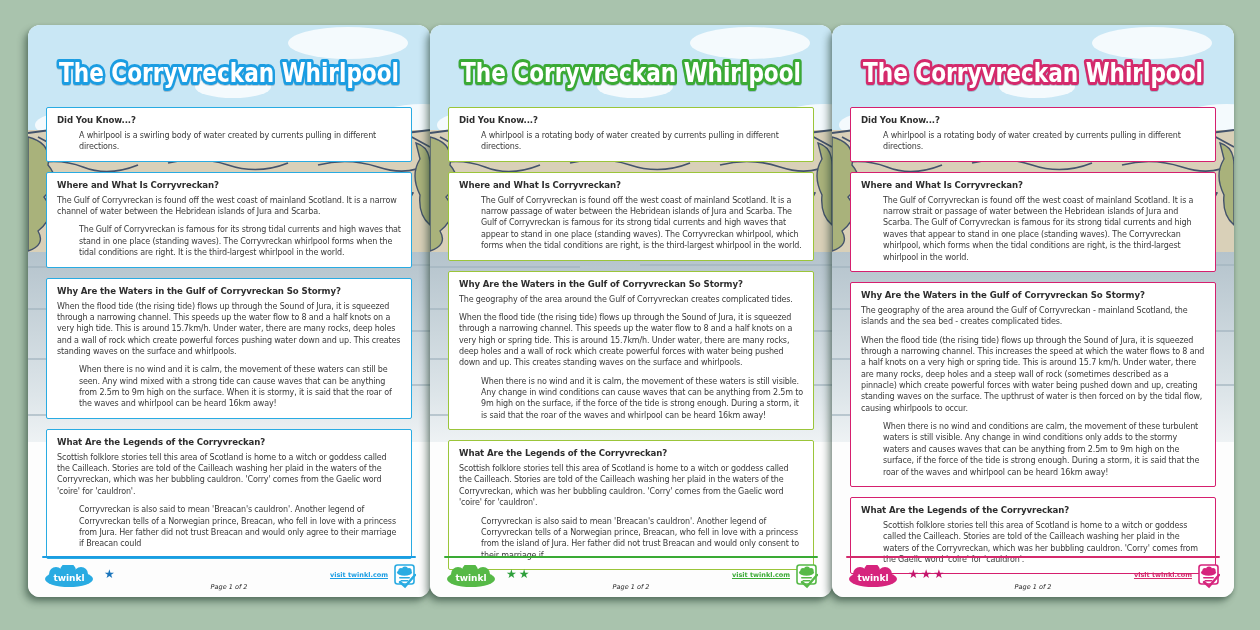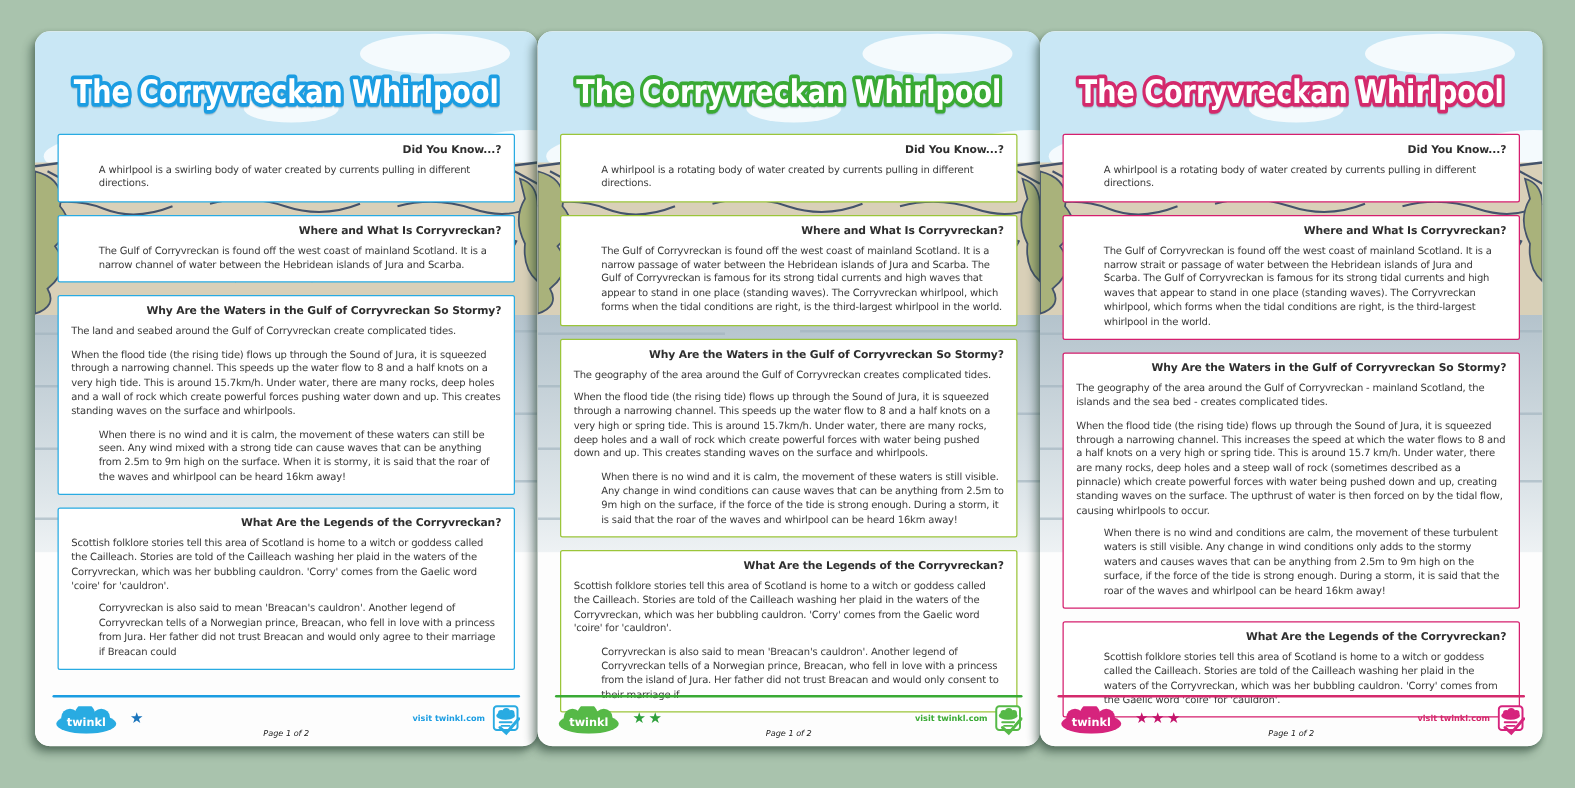--- a/index.html
+++ b/index.html
@@ -42,39 +42,38 @@
     border-radius:2px;
     padding:7px 10px 8px 10px;
     margin-bottom:10px;
   }
   .box-heading{
     margin:0 0 5px 0;
     font-size:8.6px;
     font-weight:700;
     color:#2e2e2e;
     letter-spacing:-0.1px;
-    text-align:right;
   }
   .box-para{
     margin:0 0 7px 0;
     font-size:8px;
     letter-spacing:-0.15px;
     line-height:1.42;
     color:#3a3a3a;
   }
   .box-para:last-child{margin-bottom:0;margin-left:22px;}
   .footer{
     position:absolute;left:14px;right:14px;bottom:8px;margin-top:32px;
   }
   .footer-rule{height:2.4px;background:var(--accent);border-radius:2px;margin-bottom:5px;}
   .footer-row{position:relative;height:26px;}
   .logo{position:absolute;left:2px;top:2px;width:50px;height:22px;}
   .stars{position:absolute;left:62px;top:4px;font-size:12px;letter-spacing:2px;color:var(--star);}
   .page-num{position:absolute;left:50%;top:20px;transform:translateX(-50%);font-size:6.5px;color:#222;font-style:italic;}
-  .visit{position:absolute;right:28px;top:8px;font-size:6.5px;font-weight:700;color:var(--accent);cursor:pointer;}
+  .visit{position:absolute;right:28px;top:8px;font-size:6.5px;font-weight:700;color:var(--accent);cursor:pointer;text-decoration:underline;}
   .badge{position:absolute;right:0;top:1px;width:22px;height:25px;}
 </style>
 </head>
 <body>
 
 <div class="pages-row" id="pages">
     <section class="page" style="--accent: #1b9de2; --border: #29abe2; --star: #1b75bc;">
     <svg class="bg" viewBox="0 0 402 572" preserveAspectRatio="none" aria-hidden="true">
       <defs>
         <linearGradient id="waterGrad" x1="0" y1="0" x2="0" y2="1">
@@ -125,24 +124,24 @@
         <text class="title-text js-title" x="183" y="33" text-anchor="middle" font-size="26" textLength="340" lengthAdjust="spacingAndGlyphs" stroke-width="6" stroke="#1b9de2">The Corryvreckan Whirlpool</text>
       </svg>
       <div class="boxes js-boxes">
           <div class="infobox">
     <h2 class="box-heading">Did You Know...?</h2>
   <p class="box-para">A whirlpool is a swirling body of water created by currents pulling in different directions.</p>
           </div>
           <div class="infobox">
     <h2 class="box-heading">Where and What Is Corryvreckan?</h2>
   <p class="box-para">The Gulf of Corryvreckan is found off the west coast of mainland Scotland. It is a narrow channel of water between the Hebridean islands of Jura and Scarba.</p>
+            <p class="box-para">The Gulf of Corryvreckan is famous for its strong tidal currents and high waves that stand in one place (standing waves). The Corryvreckan whirlpool forms when the tidal conditions are right. It is the third-largest whirlpool in the world.</p>
           </div>
           <div class="infobox">
     <h2 class="box-heading">Why Are the Waters in the Gulf of Corryvreckan So Stormy?</h2>
-  <p class="box-para">The land and seabed around the Gulf of Corryvreckan create complicated tides.</p>
             <p class="box-para">When the flood tide (the rising tide) flows up through the Sound of Jura, it is squeezed through a narrowing channel. This speeds up the water flow to 8 and a half knots on a very high tide. This is around 15.7km/h. Under water, there are many rocks, deep holes and a wall of rock which create powerful forces pushing water down and up. This creates standing waves on the surface and whirlpools.</p>
             <p class="box-para">When there is no wind and it is calm, the movement of these waters can still be seen. Any wind mixed with a strong tide can cause waves that can be anything from 2.5m to 9m high on the surface. When it is stormy, it is said that the roar of the waves and whirlpool can be heard 16km away!</p>
           </div>
           <div class="infobox">
     <h2 class="box-heading">What Are the Legends of the Corryvreckan?</h2>
   <p class="box-para">Scottish folklore stories tell this area of Scotland is home to a witch or goddess called the Cailleach. Stories are told of the Cailleach washing her plaid in the waters of the Corryvreckan, which was her bubbling cauldron. 'Corry' comes from the Gaelic word 'coire' for 'cauldron'.</p>
             <p class="box-para">Corryvreckan is also said to mean 'Breacan's cauldron'. Another legend of Corryvreckan tells of a Norwegian prince, Breacan, who fell in love with a princess from Jura. Her father did not trust Breacan and would only agree to their marriage if Breacan could</p>
           </div>
         </div>
     </div>

